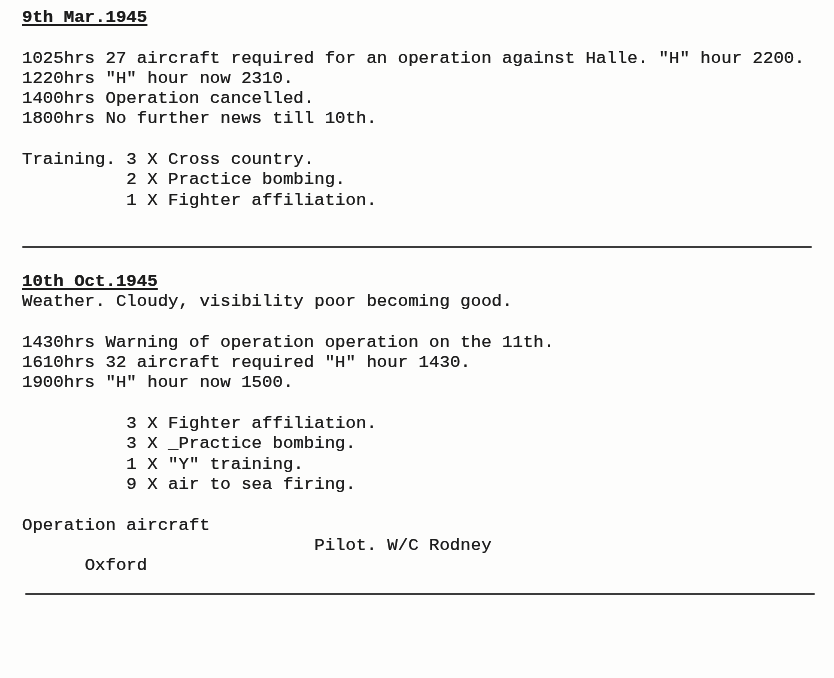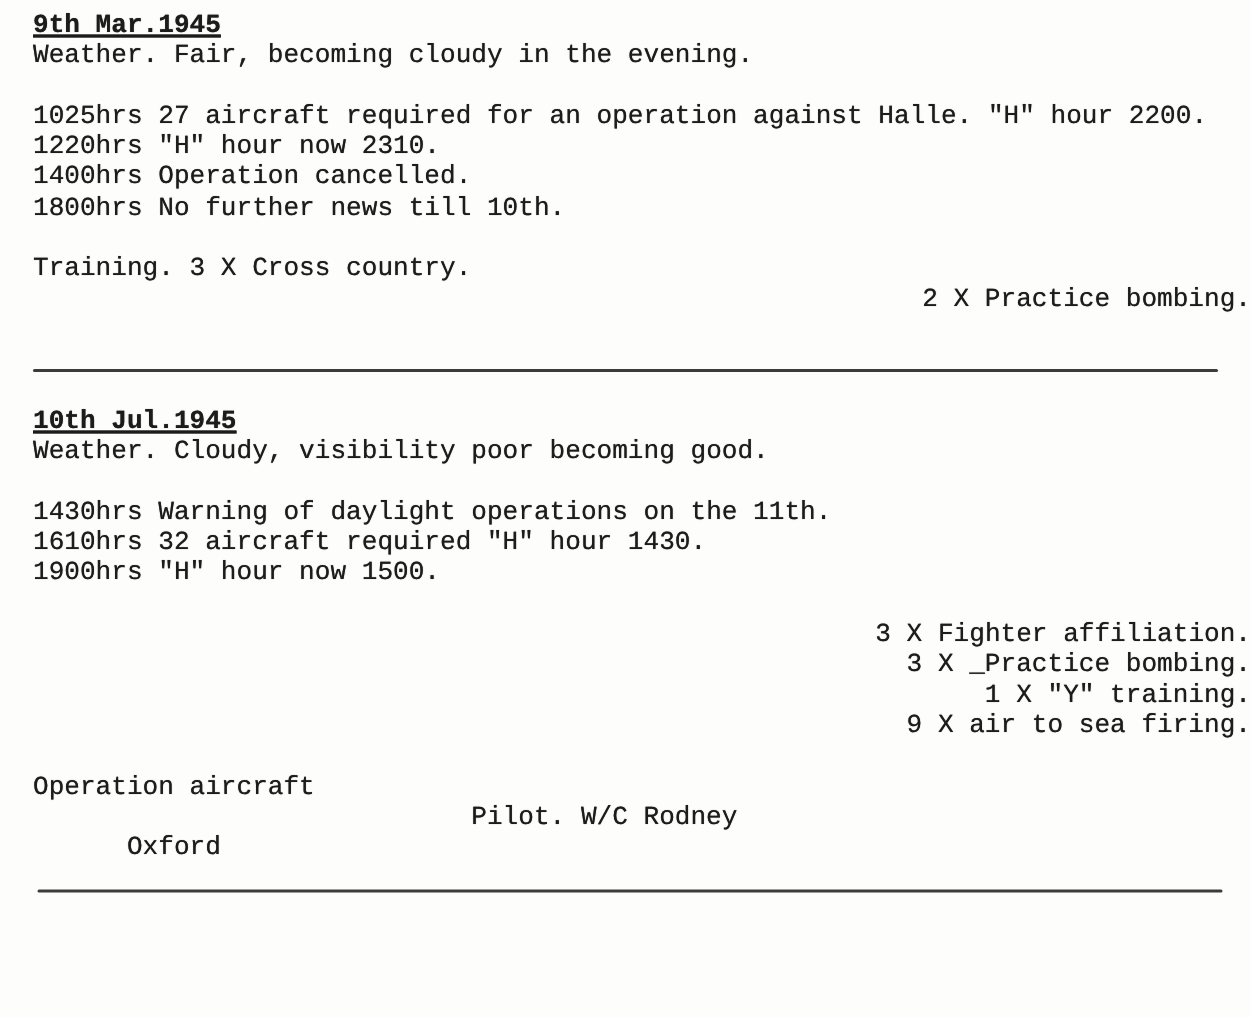--- a/index.html
+++ b/index.html
@@ -34,58 +34,58 @@
     font-weight: bold;
     text-decoration: underline;
     text-decoration-thickness: 2px;
     text-underline-offset: 2px;
   }
   .tlabel {
     display: inline-block;
     width: 10ch;
     white-space: pre;
   }
-  .indent { padding-left: 10ch; text-align: right; }
+  .indent { padding-left: 10ch; }
   .divider {
     height: 2px;
     width: 790px;
     background: var(--divider);
     border-radius: 1px;
   }
   .divider-1 { margin: 35px 0 24px 0; }
   .divider-2 { margin: 37px 0 0 3px; }
   .vrow { position: relative; }
   .vrow .pilot { position: absolute; left: 28ch; top: 0; }
   .vrow .base  { position: absolute; left: 52ch; top: 0; }
 </style>
 </head>
 <body>
 
 <div class="doc">
 
   <section>
     <div class="line hdr">9th Mar.1945</div>
-    <div class="line">Weather. Fair, becoming cloudy in the evening.</div>
     <div class="line"></div>
     <div class="line">1025hrs 27 aircraft required for an operation against Halle. "H" hour 2200.</div>
     <div class="line">1220hrs "H" hour now 2310.</div>
     <div class="line">1400hrs Operation cancelled.</div>
     <div class="line">1800hrs No further news till 10th.</div>
     <div class="line"></div>
     <div class="line"><span class="tlabel">Training.</span><span>3 X Cross country.</span></div>
     <div class="line indent">2 X Practice bombing.</div>
+    <div class="line indent">1 X Fighter affiliation.</div>
   </section>
 
   <div class="divider divider-1"></div>
 
   <section>
-    <div class="line hdr">10th Jul.1945</div>
+    <div class="line hdr">10th Oct.1945</div>
     <div class="line">Weather. Cloudy, visibility poor becoming good.</div>
     <div class="line"></div>
-    <div class="line">1430hrs Warning of daylight operations on the 11th.</div>
+    <div class="line">1430hrs Warning of operation operation on the 11th.</div>
     <div class="line">1610hrs 32 aircraft required "H" hour 1430.</div>
     <div class="line">1900hrs "H" hour now 1500.</div>
     <div class="line"></div>
     <div class="line indent">3 X Fighter affiliation.</div>
     <div class="line indent">3 X _Practice bombing.</div>
     <div class="line indent">1 X "Y" training.</div>
     <div class="line indent">9 X air to sea firing.</div>
     <div class="line"></div>
     <div class="line">Operation aircraft</div>
     <div class="line vrow">

